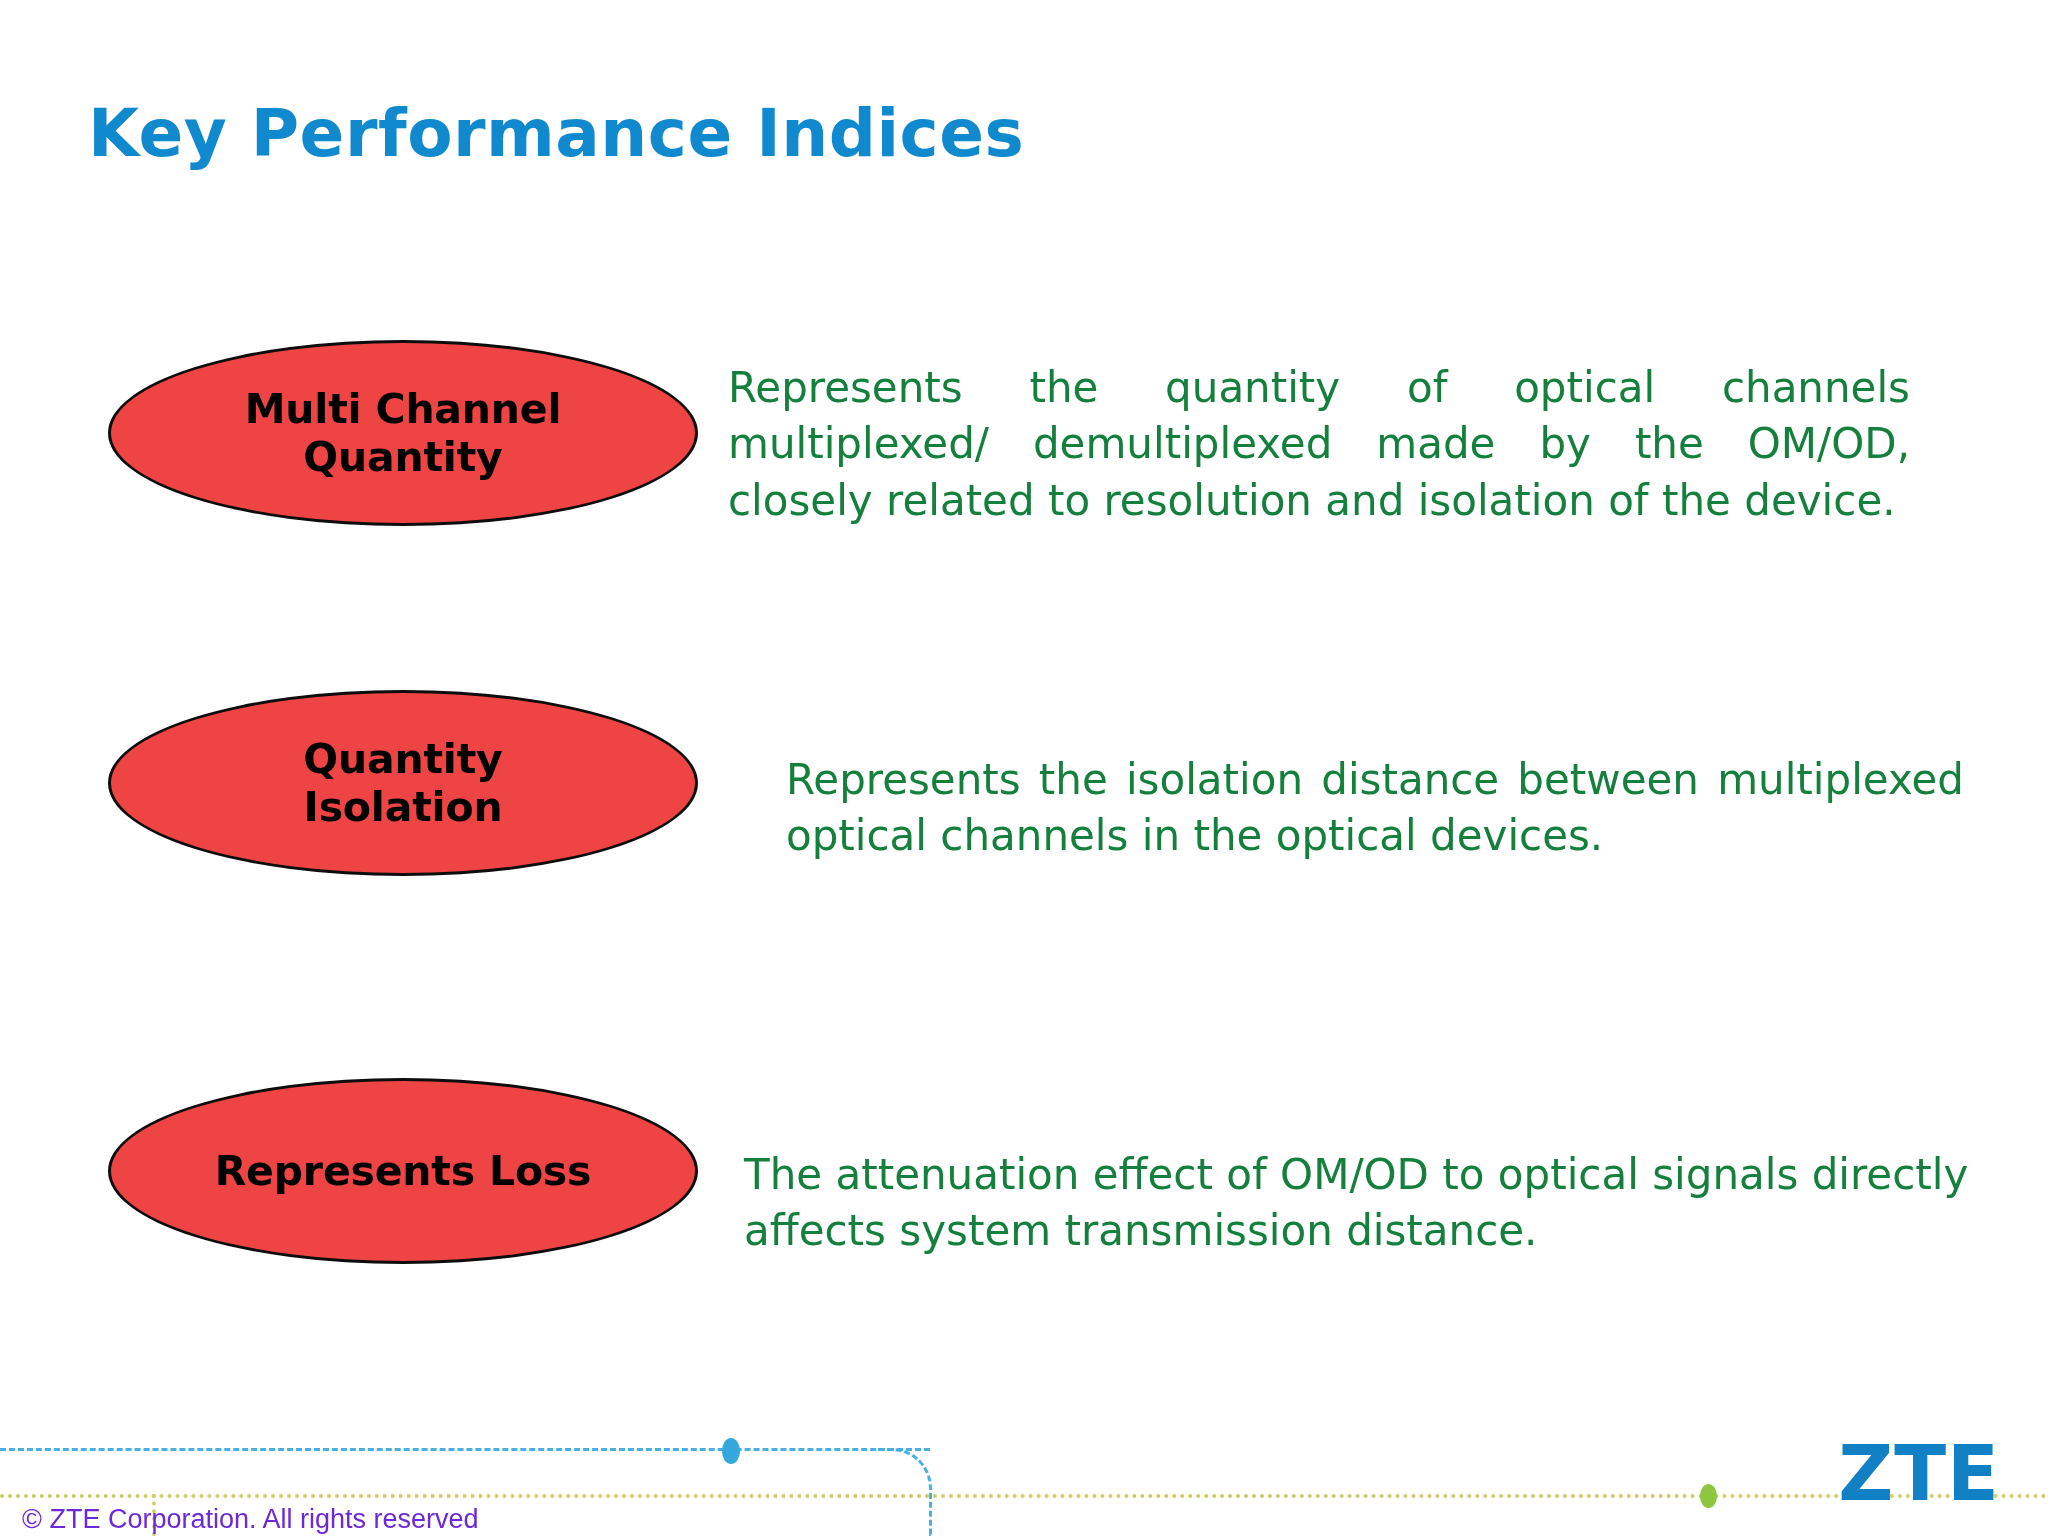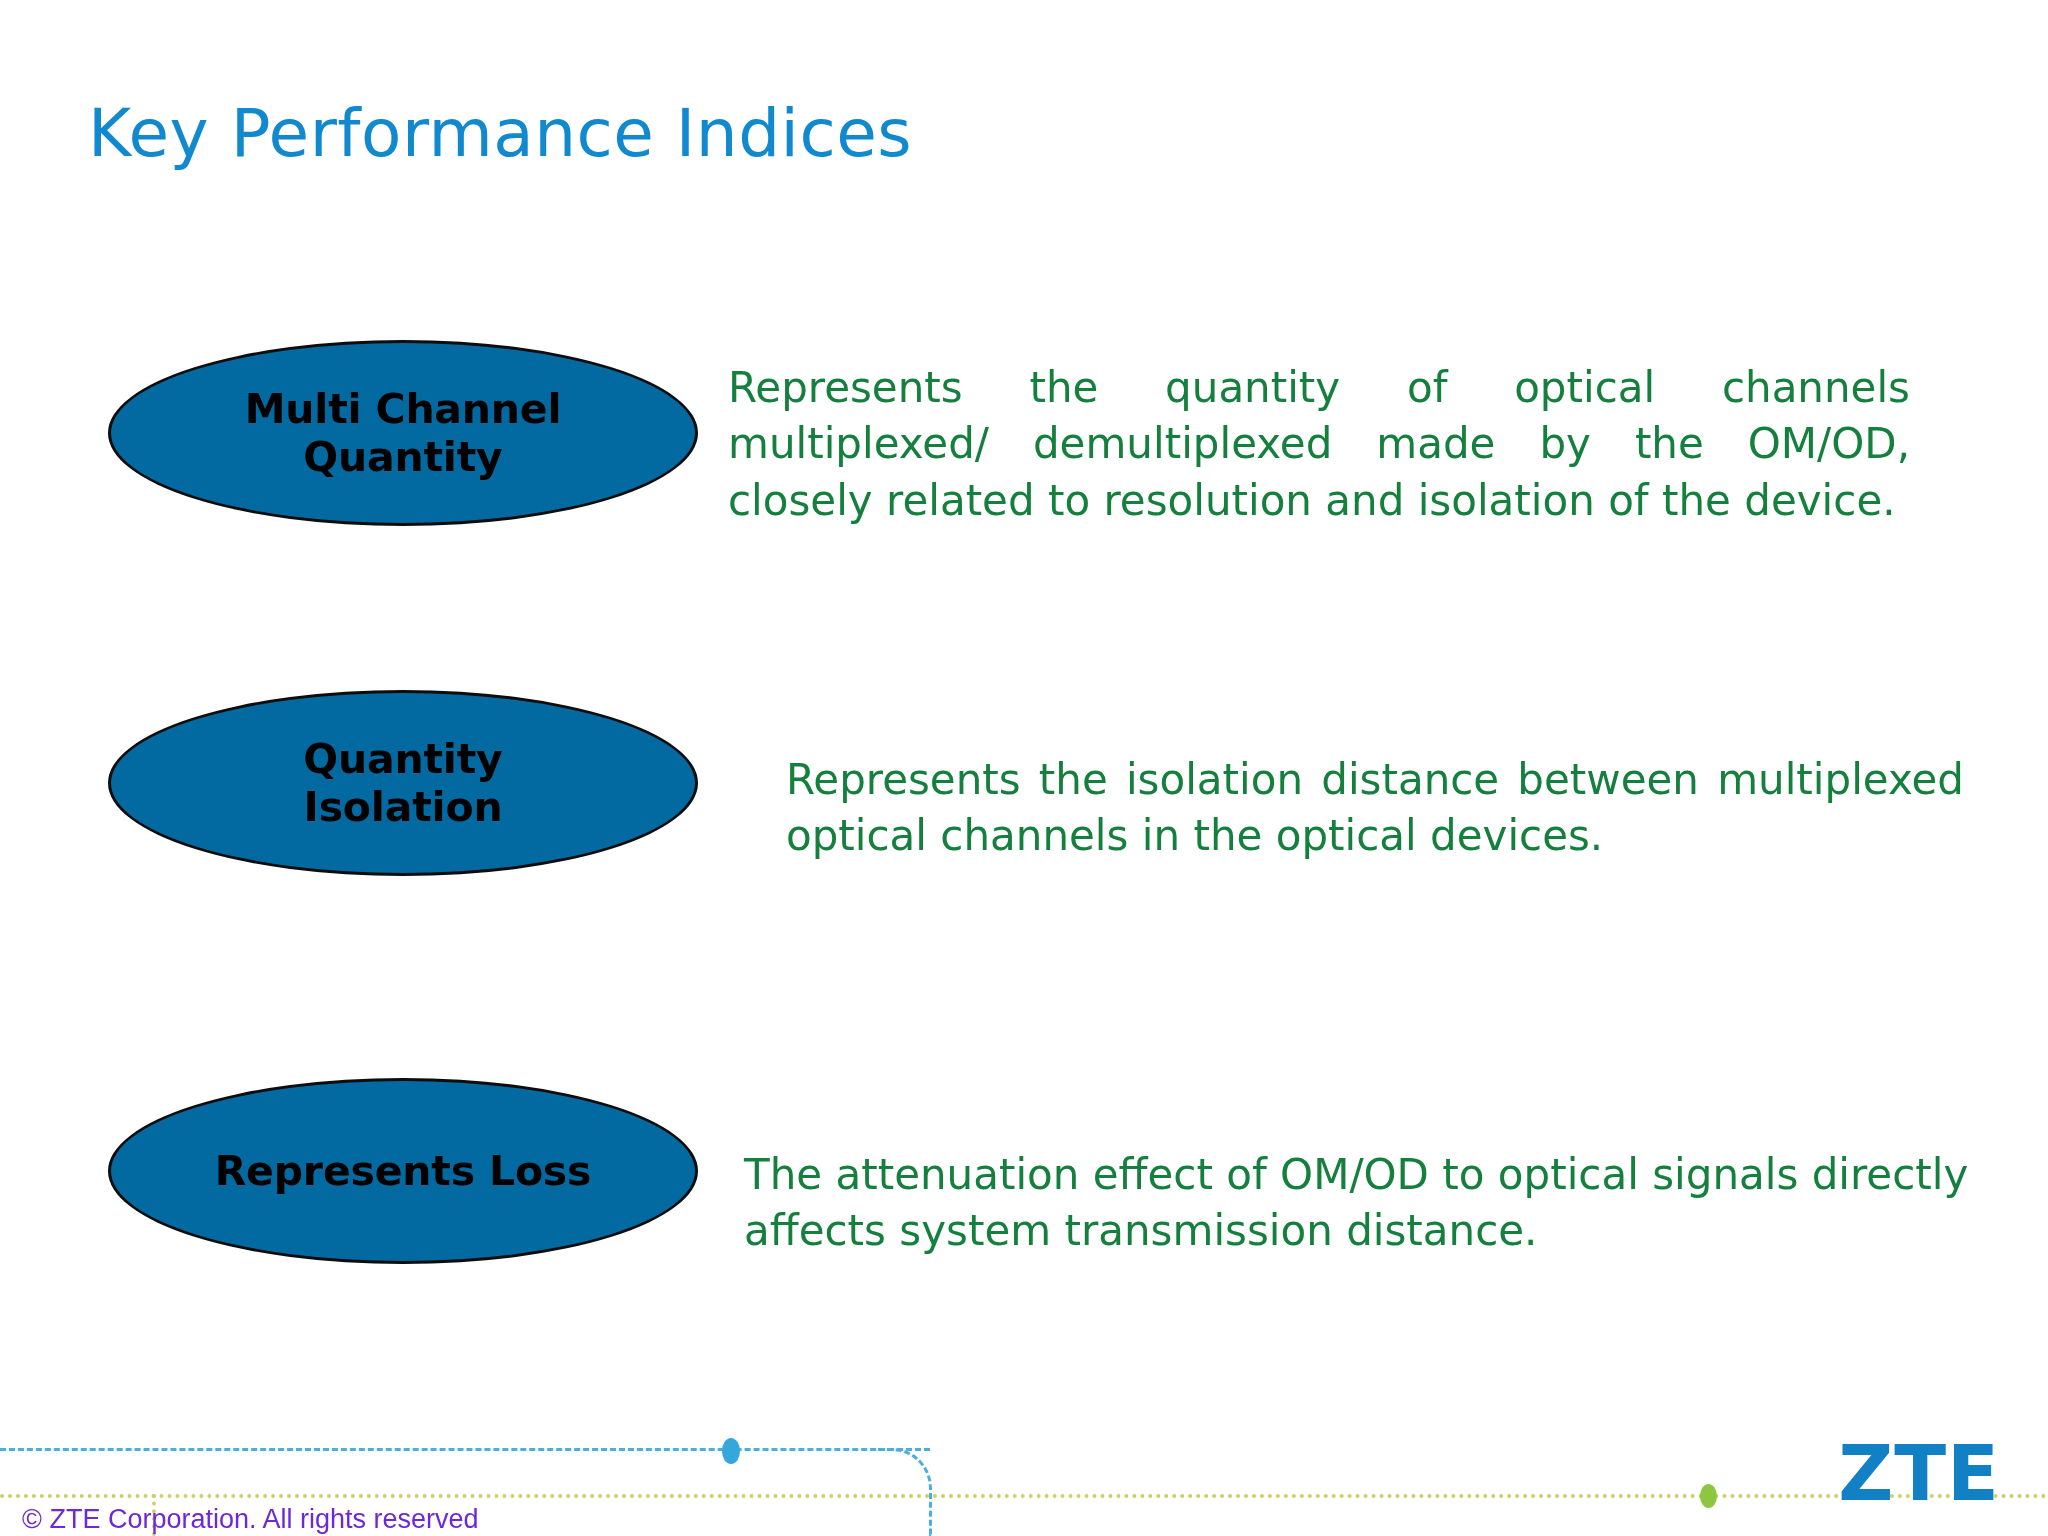--- a/index.html
+++ b/index.html
@@ -15,21 +15,21 @@
     font-family: "Liberation Sans", sans-serif;
   }
 
   
   .slide-title {
     position: absolute;
     left: 88px;
     top: 95px;
     font-family: "DejaVu Sans", sans-serif;
     font-size: 66px;
-    font-weight: 400;
+    font-weight: 700;
     letter-spacing: 0.5px;
     color: #1189ce;
     white-space: nowrap;
   }
 
   
   .row {
     position: absolute;
     left: 0;
     width: 2048px;
@@ -38,21 +38,21 @@
   .row-2 { top: 690px; }
   .row-3 { top: 1078px; }
 
   
   .ellipse {
     position: absolute;
     left: 108px;
     width: 590px;
     height: 186px;
     border-radius: 50%;
-    background: #0369a1;
+    background: #ef4444;
     border: 3px solid #0d0d0d;
     box-sizing: border-box;
     display: flex;
     align-items: center;
     justify-content: center;
     text-align: center;
   }
   .ellipse-label {
     font-family: "DejaVu Sans", sans-serif;
     font-size: 41px;

